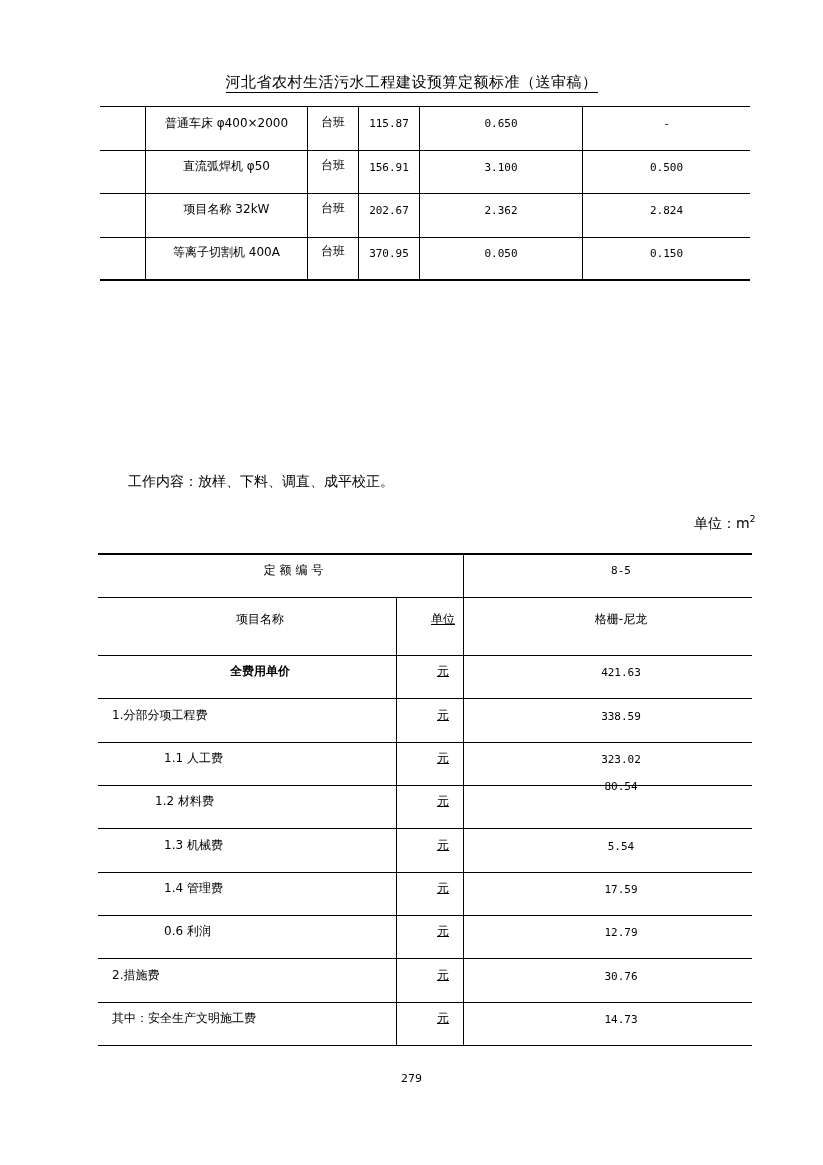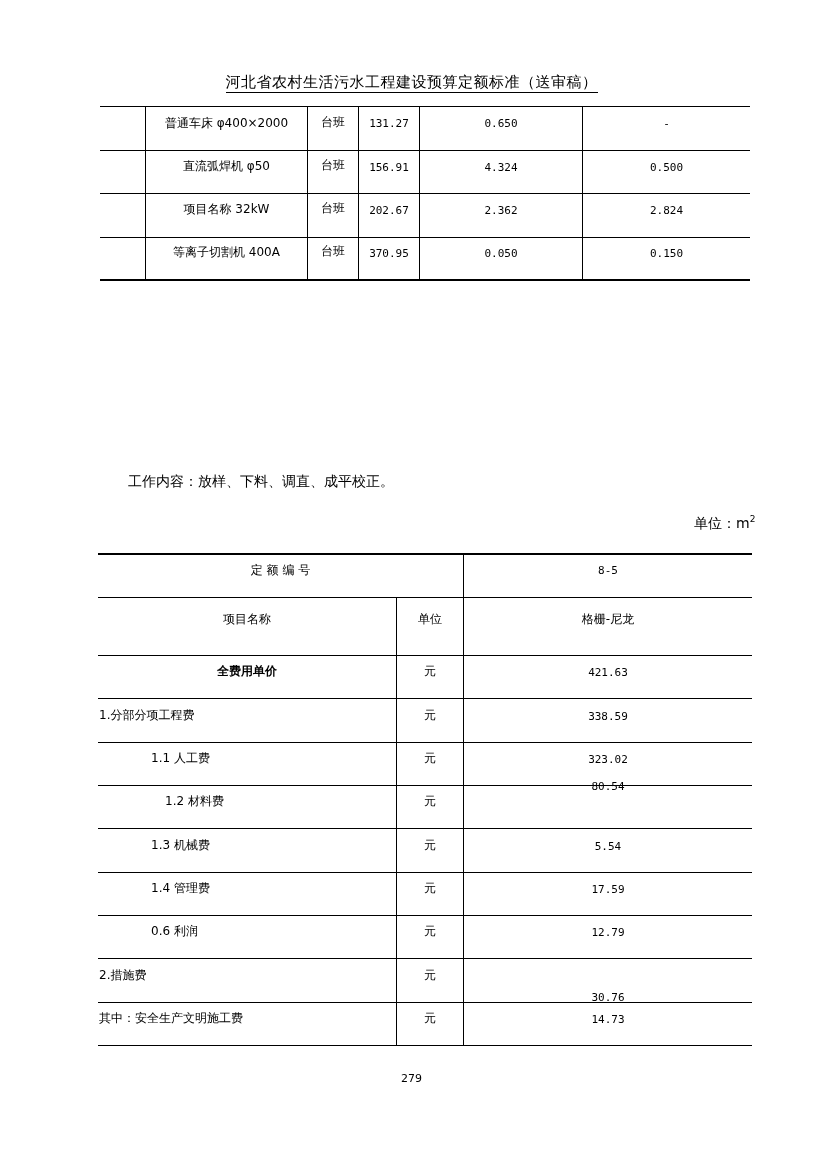--- a/index.html
+++ b/index.html
@@ -19,23 +19,23 @@
 
     .work { left: 128px; top: 473px; font-size: 14px; }
     .unit { left: 694px; top: 514px; font-size: 14px; }
     .unit sup { font-size: 9px; }
 
     
     .t2 { left: 98px; top: 553px; width: 654px; }
     .t2 .hl { position: absolute; left: 0; width: 654px; height: 1px; background: #000; }
     .t2 .hl.thick { height: 2px; }
     .t2 .vl { position: absolute; width: 1px; background: #000; }
-    .t2 .cell { position: absolute; font-size: 12px; }
+    .t2 .cell { position: absolute; font-size: 12px; margin-left: 13px; }
     .t2 .c-name { left: 0; width: 298px; }
-    .t2 .c-unit { left: 299px; width: 66px; text-align: center; }
+    .t2 .c-unit { left: 299px; width: 66px; text-align: center; text-decoration: underline; }
     .t2 .c-val { left: 366px; width: 288px; text-align: center;
                  font-family: "DejaVu Sans Mono", "Liberation Mono", monospace; font-size: 11px; }
     .center { text-align: center; }
     .bold { font-weight: bold; }
     .page-no { left: 0; width: 823px; top: 1072px; text-align: center; font-size: 11px; }
   </style>
 </head>
 <body>
 
 <div class="abs doc-header">
@@ -49,28 +49,28 @@
   <div class="hl" style="top:131px"></div>
   <div class="hl thick" style="top:173px"></div>
   <div class="vl" style="left:45px;top:0;height:174px"></div>
   <div class="vl" style="left:207px;top:0;height:174px"></div>
   <div class="vl" style="left:258px;top:0;height:174px"></div>
   <div class="vl" style="left:319px;top:0;height:174px"></div>
   <div class="vl" style="left:482px;top:0;height:174px"></div>
 
   <div class="cell" style="left:46px;width:161px;top:9px">普通车床  φ400×2000</div>
   <div class="cell" style="left:208px;width:50px;top:8px">台班</div>
-  <div class="cell num" style="left:259px;width:60px;top:11px">131.27</div>
+  <div class="cell num" style="left:259px;width:60px;top:11px">115.87</div>
   <div class="cell num" style="left:320px;width:162px;top:11px">0.650</div>
   <div class="cell num" style="left:483px;width:167px;top:11px">-</div>
 
   <div class="cell" style="left:46px;width:161px;top:52px">直流弧焊机  φ50</div>
   <div class="cell" style="left:208px;width:50px;top:51px">台班</div>
   <div class="cell num" style="left:259px;width:60px;top:55px">156.91</div>
-  <div class="cell num" style="left:320px;width:162px;top:55px">4.324</div>
+  <div class="cell num" style="left:320px;width:162px;top:55px">3.100</div>
   <div class="cell num" style="left:483px;width:167px;top:55px">0.500</div>
 
   <div class="cell" style="left:46px;width:161px;top:95px">项目名称  32kW</div>
   <div class="cell" style="left:208px;width:50px;top:94px">台班</div>
   <div class="cell num" style="left:259px;width:60px;top:98px">202.67</div>
   <div class="cell num" style="left:320px;width:162px;top:98px">2.362</div>
   <div class="cell num" style="left:483px;width:167px;top:98px">2.824</div>
 
   <div class="cell" style="left:46px;width:161px;top:138px">等离子切割机  400A</div>
   <div class="cell" style="left:208px;width:50px;top:137px">台班</div>
@@ -113,38 +113,38 @@
   <div class="cell c-val" style="top:113px">421.63</div>
 
   <div class="cell c-name" style="top:154px;left:1px">1.分部分项工程费</div>
   <div class="cell c-unit" style="top:154px">元</div>
   <div class="cell c-val" style="top:157px">338.59</div>
 
   <div class="cell c-name" style="top:197px;left:53px;width:245px">1.1 人工费</div>
   <div class="cell c-unit" style="top:197px">元</div>
   <div class="cell c-val" style="top:200px">323.02</div>
 
-  <div class="cell c-name" style="top:240px;left:67px;width:245px">1.2 材料费</div>
+  <div class="cell c-name" style="top:240px;left:44px;width:245px">1.2 材料费</div>
   <div class="cell c-unit" style="top:240px">元</div>
   <div class="cell c-val" style="top:227px">80.54</div>
 
   <div class="cell c-name" style="top:284px;left:53px;width:245px">1.3  机械费</div>
   <div class="cell c-unit" style="top:284px">元</div>
   <div class="cell c-val" style="top:287px">5.54</div>
 
   <div class="cell c-name" style="top:327px;left:53px;width:245px">1.4 管理费</div>
   <div class="cell c-unit" style="top:327px">元</div>
   <div class="cell c-val" style="top:330px">17.59</div>
 
   <div class="cell c-name" style="top:370px;left:53px;width:245px">0.6 利润</div>
   <div class="cell c-unit" style="top:370px">元</div>
   <div class="cell c-val" style="top:373px">12.79</div>
 
   <div class="cell c-name" style="top:414px;left:1px">2.措施费</div>
   <div class="cell c-unit" style="top:414px">元</div>
-  <div class="cell c-val" style="top:438px">30.76</div>
+  <div class="cell c-val" style="top:417px">30.76</div>
 
   <div class="cell c-name" style="top:457px;left:1px">其中：安全生产文明施工费</div>
   <div class="cell c-unit" style="top:457px">元</div>
   <div class="cell c-val" style="top:460px">14.73</div>
 </div>
 
 <div class="abs page-no">279</div>
 
 </body></html>

